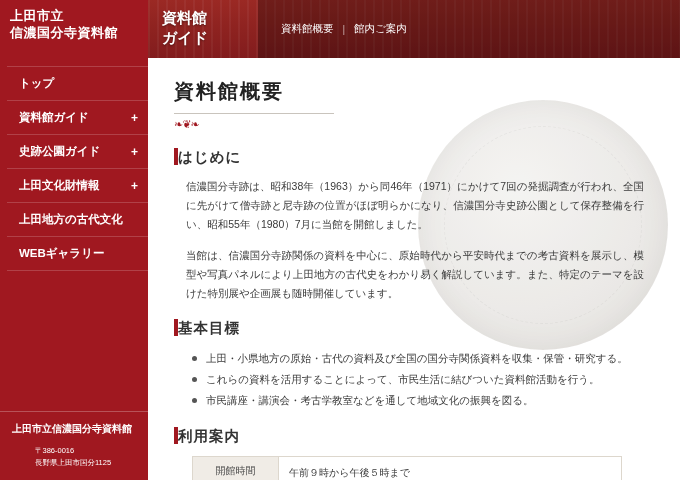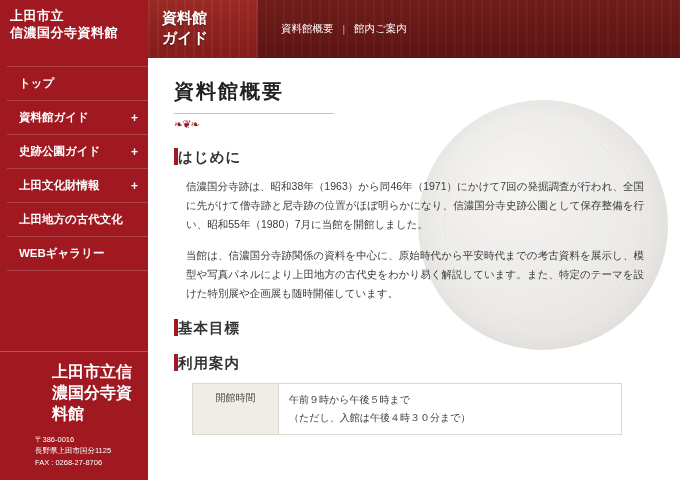--- a/index.html
+++ b/index.html
@@ -37,21 +37,21 @@
   .nav-plus {
     position: absolute; right: 10px; top: 50%; transform: translateY(-50%);
     font-size: 12px; font-weight: bold; line-height: 1;
   }
 
   .sidebar-footer {
     position: absolute; left: 0; bottom: 0; width: 148px;
     padding: 10px 10px 12px 12px;
     border-top: 1px solid rgba(255,255,255,.25);
   }
-  .footer-title { font-size: 16px; font-weight: bold; margin-bottom: 9px; margin-left: 40px; }
+  .footer-title { font-size: 10px; font-weight: bold; margin-bottom: 9px; }
   .footer-line { font-size: 7.5px; line-height: 11.5px; margin-left: 23px; }
 
   
   .header {
     position: absolute; left: 148px; top: 0; width: 532px; height: 66px;
     background: #8b1a1f;
     overflow: hidden;
   }
   .header-bg {
     position: absolute; inset: 0;
@@ -175,21 +175,20 @@
       </div>
       <div class="nav-item">
         <span>WEBギャラリー</span>
       </div>
     </nav>
 
     <div class="sidebar-footer">
       <div class="footer-title">上田市立信濃国分寺資料館</div>
       <div class="footer-line">〒386-0016</div>
       <div class="footer-line">長野県上田市国分1125</div>
-      <div class="footer-line">FAX : 0268-27-8706</div>
     </div>
   </aside>
 
   <header class="header">
     <div class="header-bg"></div>
     <div class="header-title">
       <div>資料館</div>
       <div>ガイド</div>
     </div>
     <nav class="header-nav">
@@ -211,20 +210,25 @@
         <span class="sec-bar"></span>
         <span class="sec-title">はじめに</span>
       </div>
       <p class="para">信濃国分寺跡は、昭和38年（1963）から同46年（1971）にかけて7回の発掘調査が行われ、全国に先がけて僧寺跡と尼寺跡の位置がほぼ明らかになり、信濃国分寺史跡公園として保存整備を行い、昭和55年（1980）7月に当館を開館しました。</p>
       <p class="para">当館は、信濃国分寺跡関係の資料を中心に、原始時代から平安時代までの考古資料を展示し、模型や写真パネルにより上田地方の古代史をわかり易く解説しています。また、特定のテーマを設けた特別展や企画展も随時開催しています。</p>
 
       <div class="sec-head">
         <span class="sec-bar"></span>
         <span class="sec-title">基本目標</span>
       </div>
+      <ul class="bullets">
+        <li>上田・小県地方の原始・古代の資料及び全国の国分寺関係資料を収集・保管・研究する。</li>
+        <li>これらの資料を活用することによって、市民生活に結びついた資料館活動を行う。</li>
+        <li>市民講座・講演会・考古学教室などを通して地域文化の振興を図る。</li>
+      </ul>
 
       <div class="sec-head">
         <span class="sec-bar"></span>
         <span class="sec-title">利用案内</span>
       </div>
       <table class="info-table">
         <tbody>
             <tr>
           <th>開館時間</th>
           <td style="white-space: pre-line;">午前９時から午後５時まで

